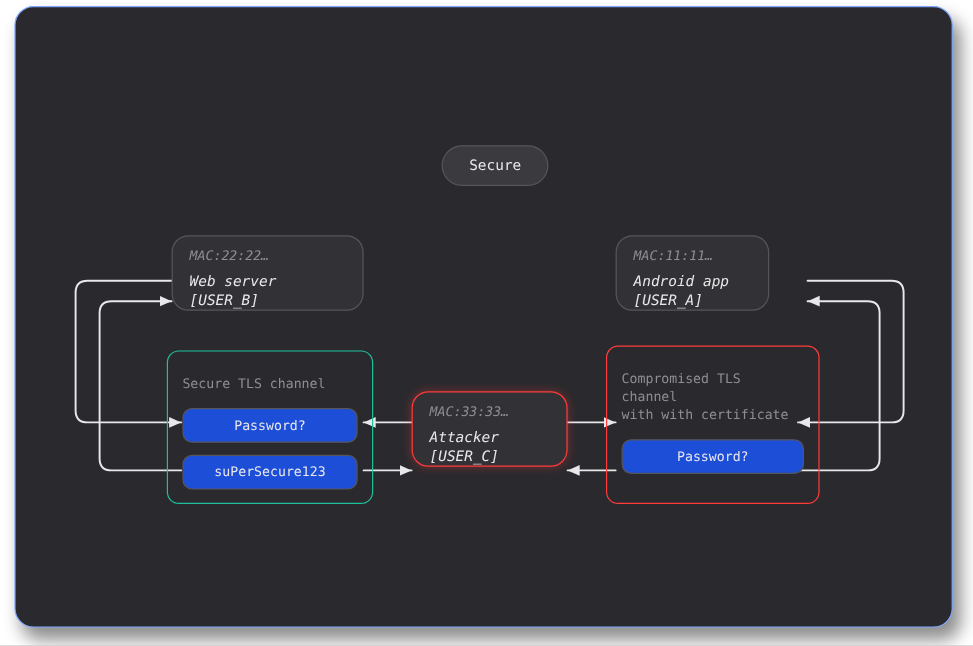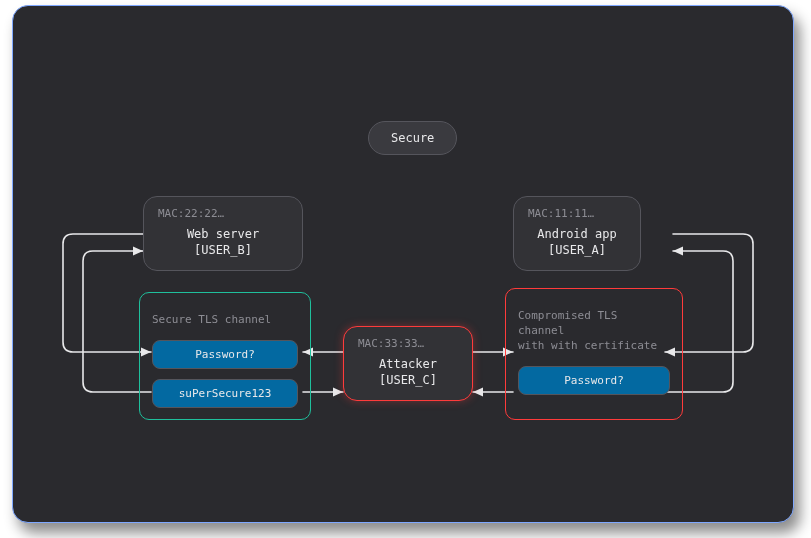--- a/index.html
+++ b/index.html
@@ -9,37 +9,37 @@
   }
   .stage{
     position:absolute;left:12px;top:5px;width:780px;height:516px;
     background:#2a2a2e;border:1px solid #7fa8ff;border-radius:16px;
     box-shadow:6px 10px 14px rgba(0,0,0,.45);
     overflow:hidden;
   }
   svg.wires{position:absolute;left:0;top:0;width:780px;height:516px;pointer-events:none;}
   .node{
     position:absolute;background:#323236;border:1px solid #55555c;border-radius:14px;
-    color:#e8e8ea;padding:10px 14px 12px;box-sizing:border-box;
+    color:#e8e8ea;padding:10px 14px 0;box-sizing:border-box;font-style:italic;
   }
   .node.attacker{border-color:#ff3b3b;box-shadow:0 0 8px rgba(255,59,59,.35);}
   .mac{color:#8d8d94;font-size:11px;margin-bottom:6px;white-space:nowrap;}
-  .title{font-size:12px;text-align:center;line-height:1.35;}
+  .title{font-size:12px;text-align:left;line-height:1.35;}
   .router{
     position:absolute;background:#3a3a3f;color:#e8e8ea;border:1px solid #55555c;
     border-radius:999px;padding:9px 22px;font-size:12px;
   }
   .chan{
     position:absolute;border-radius:10px;padding:20px 12px 12px;box-sizing:border-box;
   }
   .chan.secure{border:1px solid #1fbf9c;}
   .chan.bad   {border:1px solid #ff3b3b;}
   .chan .label{color:#8d8d94;font-size:11px;line-height:1.35;margin-bottom:12px;}
   .msg{
-    background:#0369a1;border:1px solid #55555c;border-radius:8px;
+    background:#1d4ed8;border:1px solid #55555c;border-radius:8px;
     color:#e8e8ea;font-size:11px;text-align:center;
     padding:7px 10px;margin-top:10px;min-width:132px;box-sizing:border-box;
   }
   .msg:first-of-type{margin-top:0;}
 </style>
 </head>
 <body>
 <div class="stage-wrap">
 <div class="stage">
 

